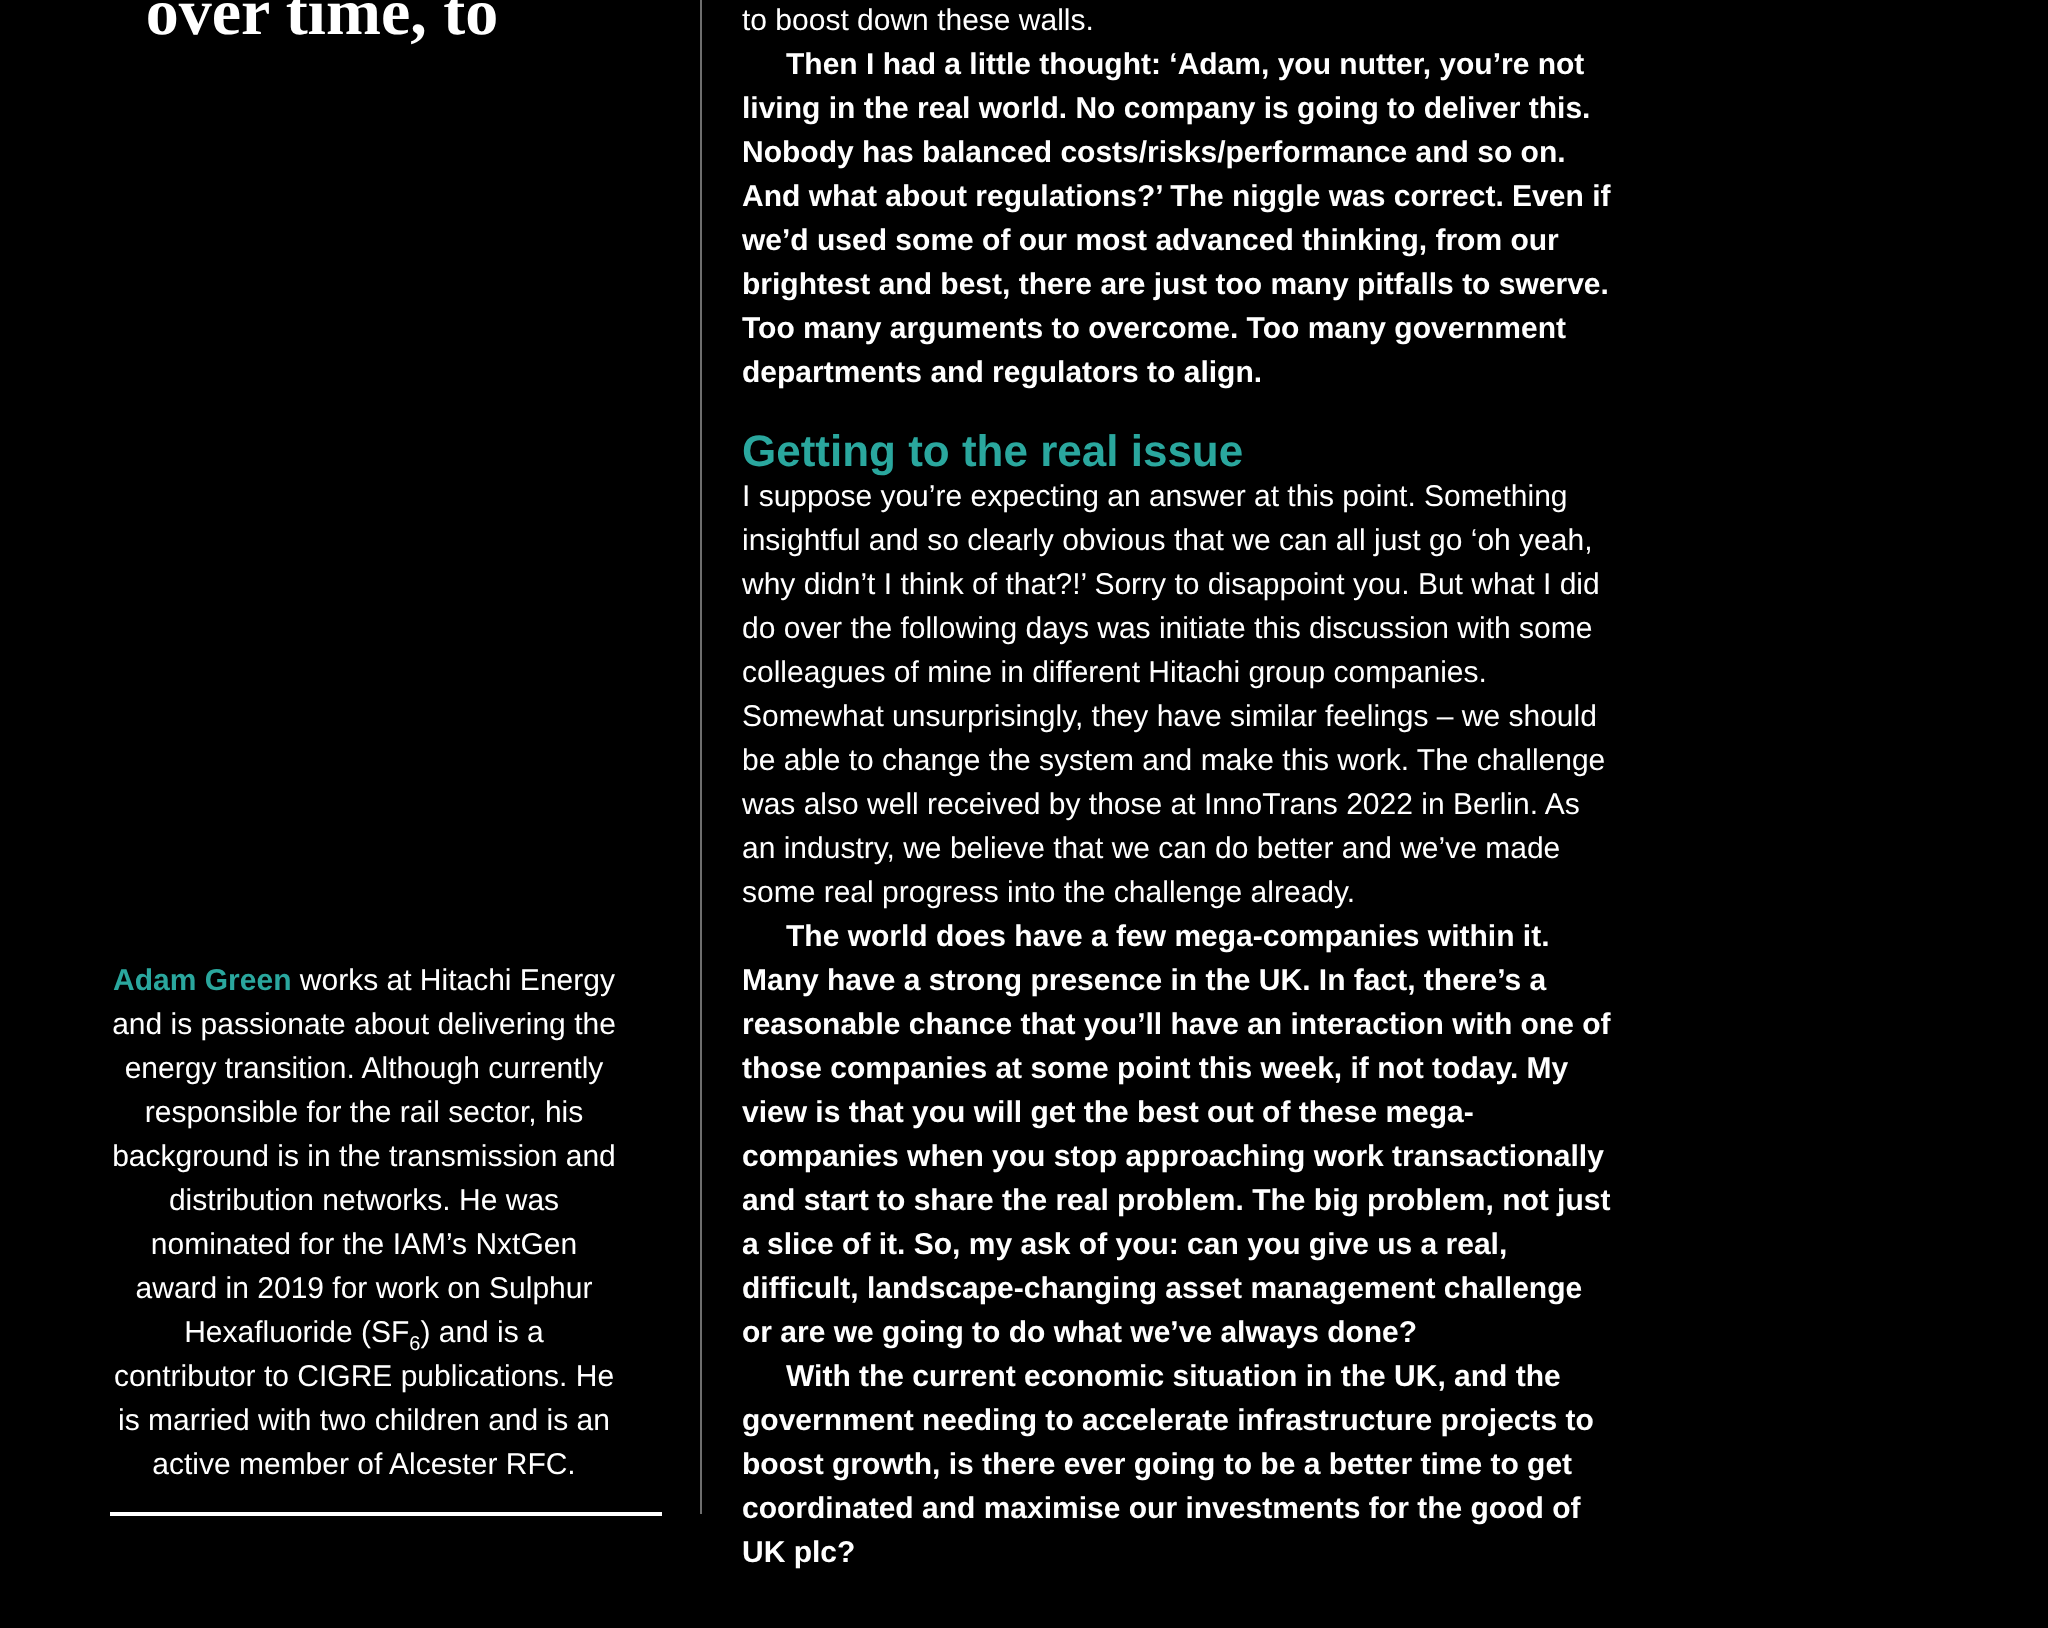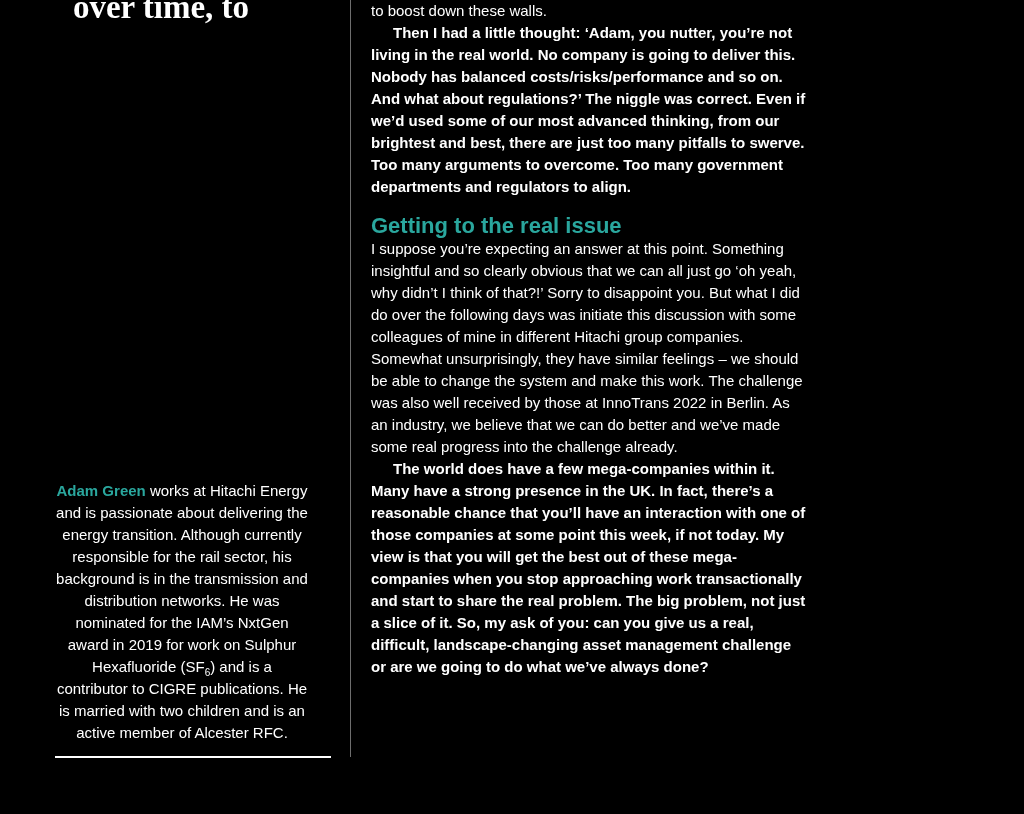--- a/index.html
+++ b/index.html
@@ -62,15 +62,16 @@
   </div>
 
   <div class="divider"></div>
 
   <div class="article">
     <p>to boost down these walls.</p>
     <p class="indent">Then I had a little thought: ‘Adam, you nutter, you’re not living in the real world. No company is going to deliver this. Nobody has balanced costs/risks/performance and so on. And what about regulations?’ The niggle was correct. Even if we’d used some of our most advanced thinking, from our brightest and best, there are just too many pitfalls to swerve. Too many arguments to overcome. Too many government departments and regulators to align.</p>
     <h2 class="heading accent">Getting to the real issue</h2>
     <p>I suppose you’re expecting an answer at this point. Something insightful and so clearly obvious that we can all just go ‘oh yeah, why didn’t I think of that?!’ Sorry to disappoint you. But what I did do over the following days was initiate this discussion with some colleagues of mine in different Hitachi group companies. Somewhat unsurprisingly, they have similar feelings – we should be able to change the system and make this work. The challenge was also well received by those at InnoTrans 2022 in Berlin. As an industry, we believe that we can do better and we’ve made some real progress into the challenge already.</p>
     <p class="indent">The world does have a few mega-companies within it. Many have a strong presence in the UK. In fact, there’s a reasonable chance that you’ll have an interaction with one of those companies at some point this week, if not today. My view is that you will get the best out of these mega-companies when you stop approaching work transactionally and start to share the real problem. The big problem, not just a slice of it. So, my ask of you: can you give us a real, difficult, landscape-changing asset management challenge or are we going to do what we’ve always done?</p>
+    <p class="indent">With the current economic situation in the UK, and the government needing to accelerate infrastructure projects to boost growth, is there ever going to be a better time to get coordinated and maximise our investments for the good of UK plc?</p>
   </div>
 
 </div>
 
 </body></html>

